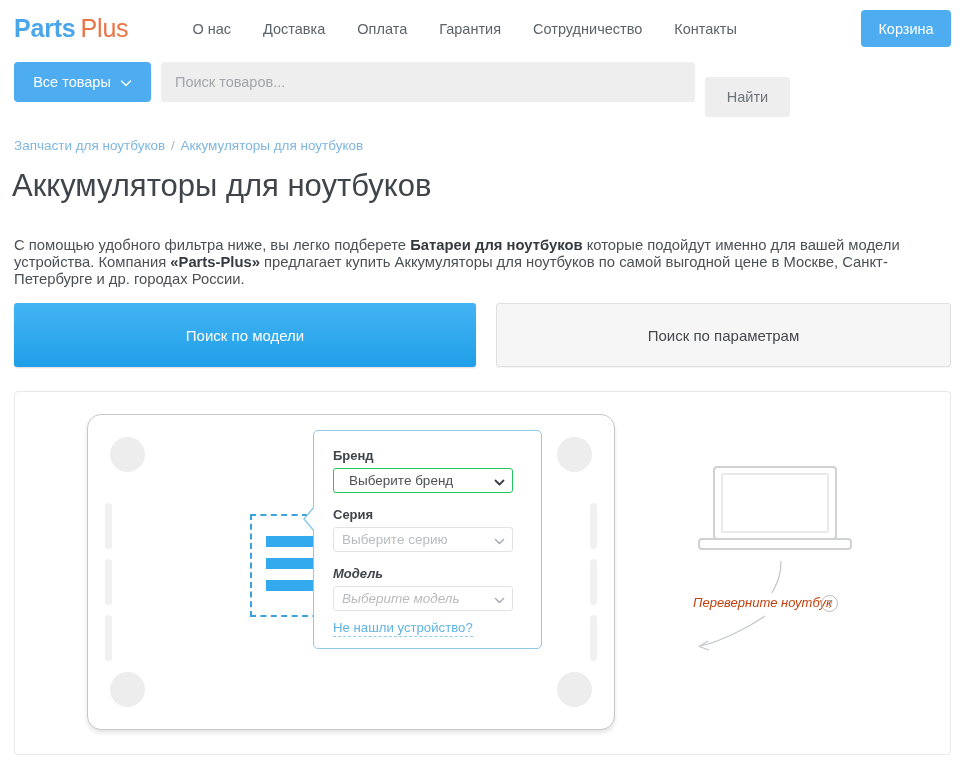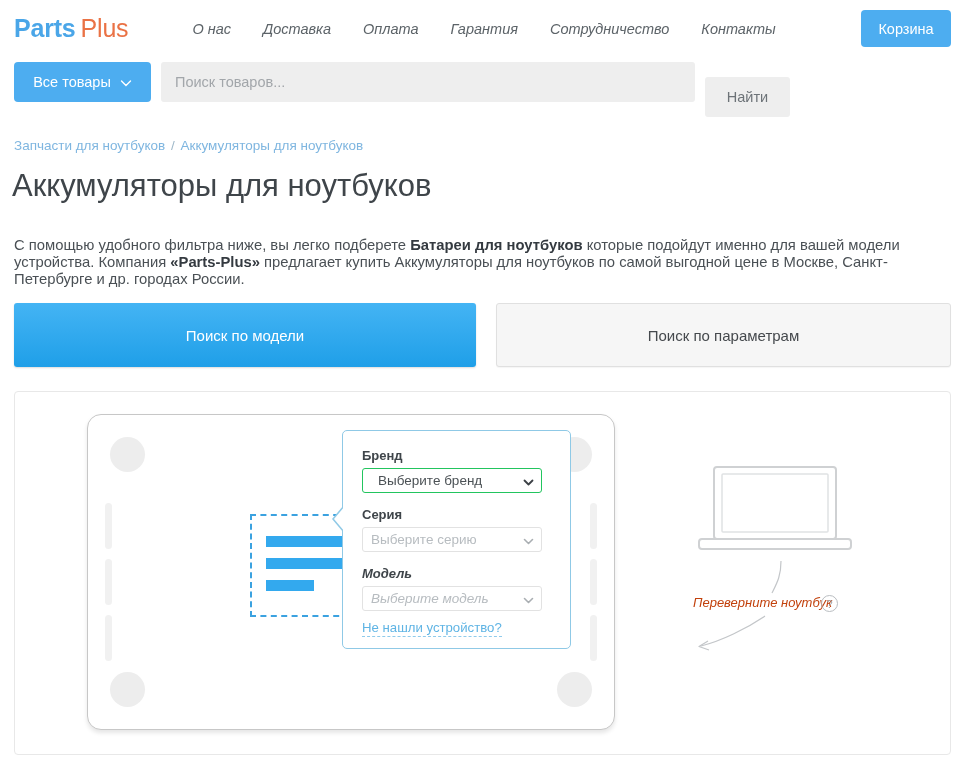--- a/index.html
+++ b/index.html
@@ -19,21 +19,21 @@
     display: flex; align-items: center;
   }
   .logo {
     margin-left: 14px;
     font-size: 25px; letter-spacing: -0.2px;
     white-space: nowrap;
   }
   .logo .p1 { color: #4aa6e8; font-weight: bold; }
   .logo .p2 { color: #ea7245; font-weight: normal; margin-left: 5px; }
 
-  .nav { display: flex; align-items: center; margin-left: 48px; font-style: italic; }
+  .nav { display: flex; align-items: center; margin-left: 48px; }
   .nav a {
     color: #5c6368; text-decoration: none;
     font-size: 14.5px; padding: 0 16px; white-space: nowrap;
   }
   .cart-btn {
     position: absolute; right: 14px; top: 10px;
     width: 90px; height: 37px;
     background: #4dadf0; color: #fff;
     border: none; border-radius: 4px;
     font-size: 14.5px; font-family: inherit;
@@ -175,21 +175,20 @@
   .sticker .bar.b1 { top: 20px; width: 76px; }
   .sticker .bar.b2 { top: 42px; width: 76px; }
   .sticker .bar.b3 { top: 64px; width: 48px; }
 
   
   .callout {
     position: absolute; left: 313px; top: 430px;
     width: 229px; height: 219px;
     border: 1px solid #8fc9e6; border-radius: 5px;
     background: #ffffff;
-    margin-left: 29px;
   }
   .callout .notch, .callout .notch-fill {
     position: absolute; left: -11px; top: 75px;
     width: 0; height: 0;
     border-top: 13px solid transparent;
     border-bottom: 13px solid transparent;
   }
   .callout .notch { border-right: 11px solid #8fc9e6; }
   .callout .notch-fill { left: -9px; border-right: 11px solid #ffffff; }
 

